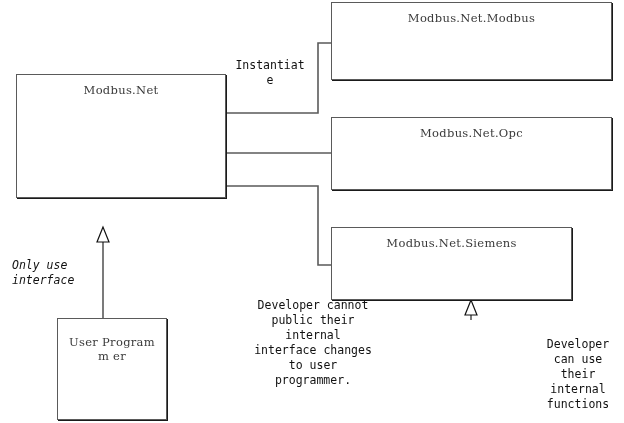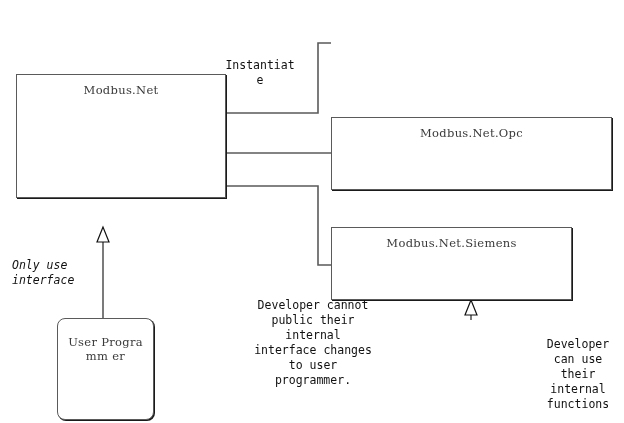--- a/index.html
+++ b/index.html
@@ -99,35 +99,38 @@
     <polygon class="head" points="103,227 97,242 109,242"></polygon>
 
     <path class="wire" d="M 471 320 L 471 313"></path>
     <polygon class="head" points="471,300 465,315 477,315"></polygon>
   </svg>
 
   <div class="box" style="left:16px; top:74px; width:210px; height:124px;">
     <div class="box-title top">Modbus.Net</div>
   </div>
 
+  <div class="box" style="left:331px; top:2px; width:281px; height:78px;">
+    <div class="box-title top">Modbus.Net.Modbus</div>
+  </div>
 
   <div class="box" style="left:331px; top:117px; width:281px; height:73px;">
     <div class="box-title top">Modbus.Net.Opc</div>
   </div>
 
   <div class="box" style="left:331px; top:227px; width:241px; height:73px;">
     <div class="box-title top">Modbus.Net.Siemens</div>
   </div>
 
-  <div class="box" style="left:57px; top:318px; width:97px; height:102px;border-radius:8px;">
+  <div class="box" style="left:57px; top:318px; width:110px; height:102px;">
     <div class="box-title mid">User Programm er</div>
   </div>
 
 
-  <div class="note center" style="left:212px; top:58px; width:96px;text-align:center;">Instantiat
+  <div class="note center" style="left:222px; top:58px; width:96px;text-align:center;">Instantiat
 e</div>
 
   <div class="note left" style="left:12px; top:258px; width:110px;font-style:italic;">Only use
 interface</div>
 
   <div class="note center" style="left:236px; top:298px; width:154px;">Developer cannot
 public their
 internal
 interface changes
 to user

